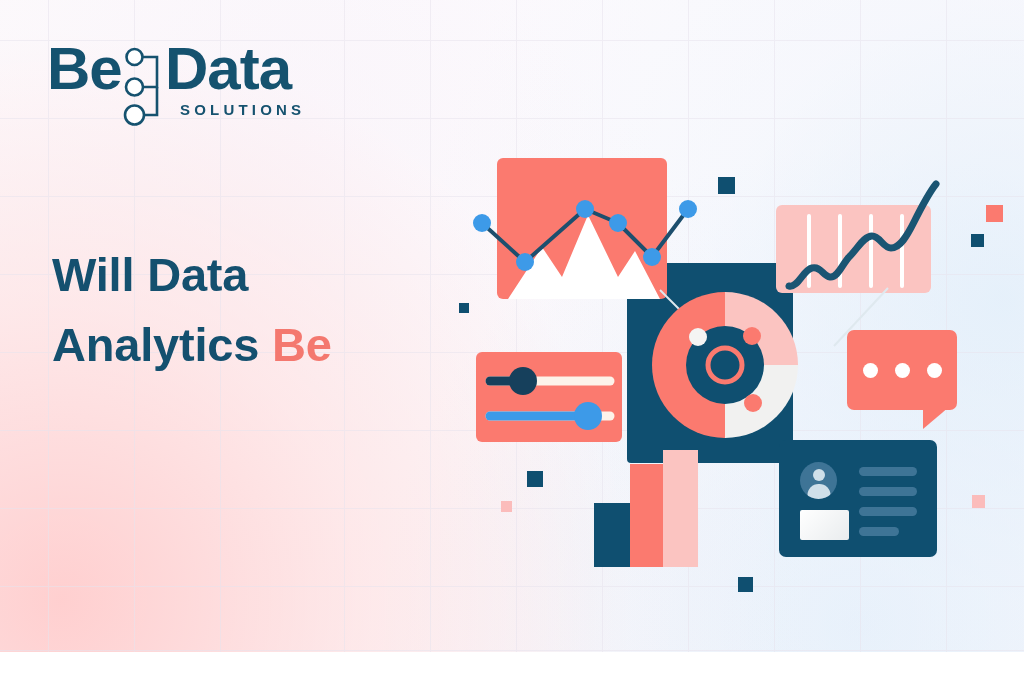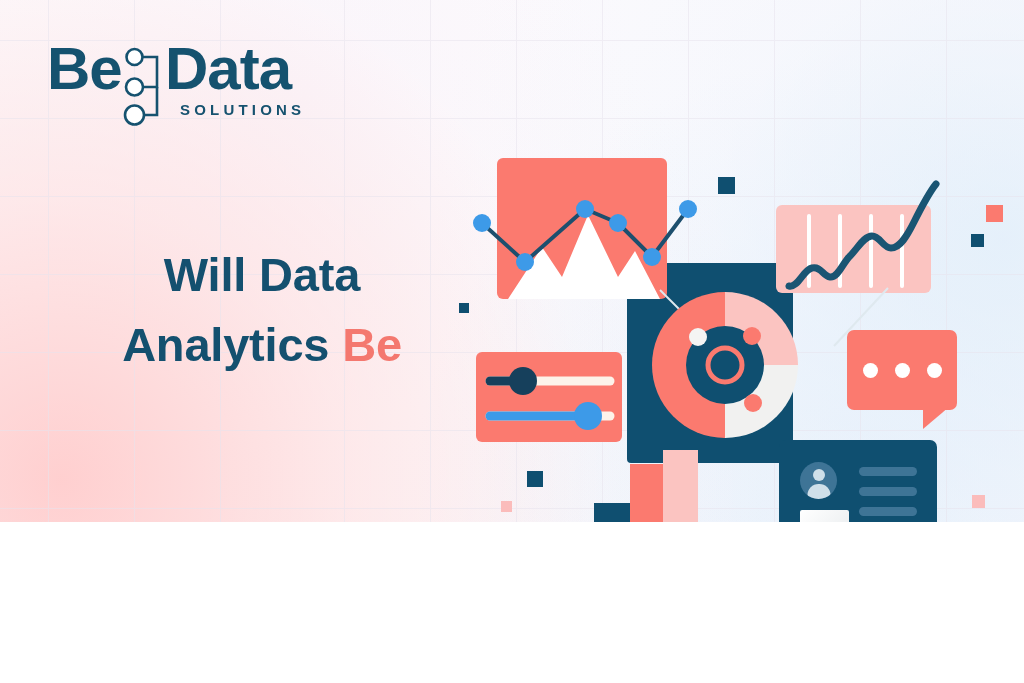--- a/index.html
+++ b/index.html
@@ -4,21 +4,21 @@
 <style>
   * { margin:0; padding:0; box-sizing:border-box; }
   html, body { width:1024px; height:683px; overflow:hidden; }
   body {
     font-family:"Liberation Sans", sans-serif;
     background:#ffffff;
     position:relative;
   }
   .stage {
     position:absolute; inset:0;
-    width:1024px; height:522px;
+    width:1024px; height:652px;
     overflow:hidden;
     background:
       radial-gradient(circle at 6% 92%, rgba(255,205,205,0.95) 0%, rgba(255,218,218,0.55) 26%, rgba(255,240,240,0.12) 50%, rgba(255,255,255,0) 66%),
       radial-gradient(circle at 98% 46%, rgba(224,238,250,0.75) 0%, rgba(236,244,252,0.35) 28%, rgba(255,255,255,0) 55%),
       radial-gradient(circle at 84% 96%, rgba(222,236,250,0.7) 0%, rgba(255,255,255,0) 45%),
       radial-gradient(circle at 30% 18%, rgba(250,246,252,1) 0%, rgba(252,250,253,1) 40%, rgba(250,248,252,1) 100%),
       linear-gradient(135deg,#fbf9fc 0%, #f8f6fb 50%, #f6f8fc 100%);
   }
 
   
@@ -41,21 +41,21 @@
   .headline {
     position:absolute; left:52px; top:240px;
     width:420px;
     font-size:47px;
     font-weight:bold;
     line-height:1.48;
     letter-spacing:-0.2px;
   }
   .headline .navy { color:#14506f; }
   .headline .coral { color:#f4786f; }
-  .headline .ln { display:block; white-space:nowrap;text-align:center; }
+  .headline .ln { display:block; white-space:nowrap; }
 
   
   .illo { position:absolute; left:0; top:0; width:1024px; height:683px; }
 
   .sq { position:absolute; }
   .sq.navy  { background:#0f4f70; }
   .sq.coral { background:#fb7a6f; }
   .sq.pink  { background:#fbbcbb; }
 
   .card { position:absolute; border-radius:6px; }

